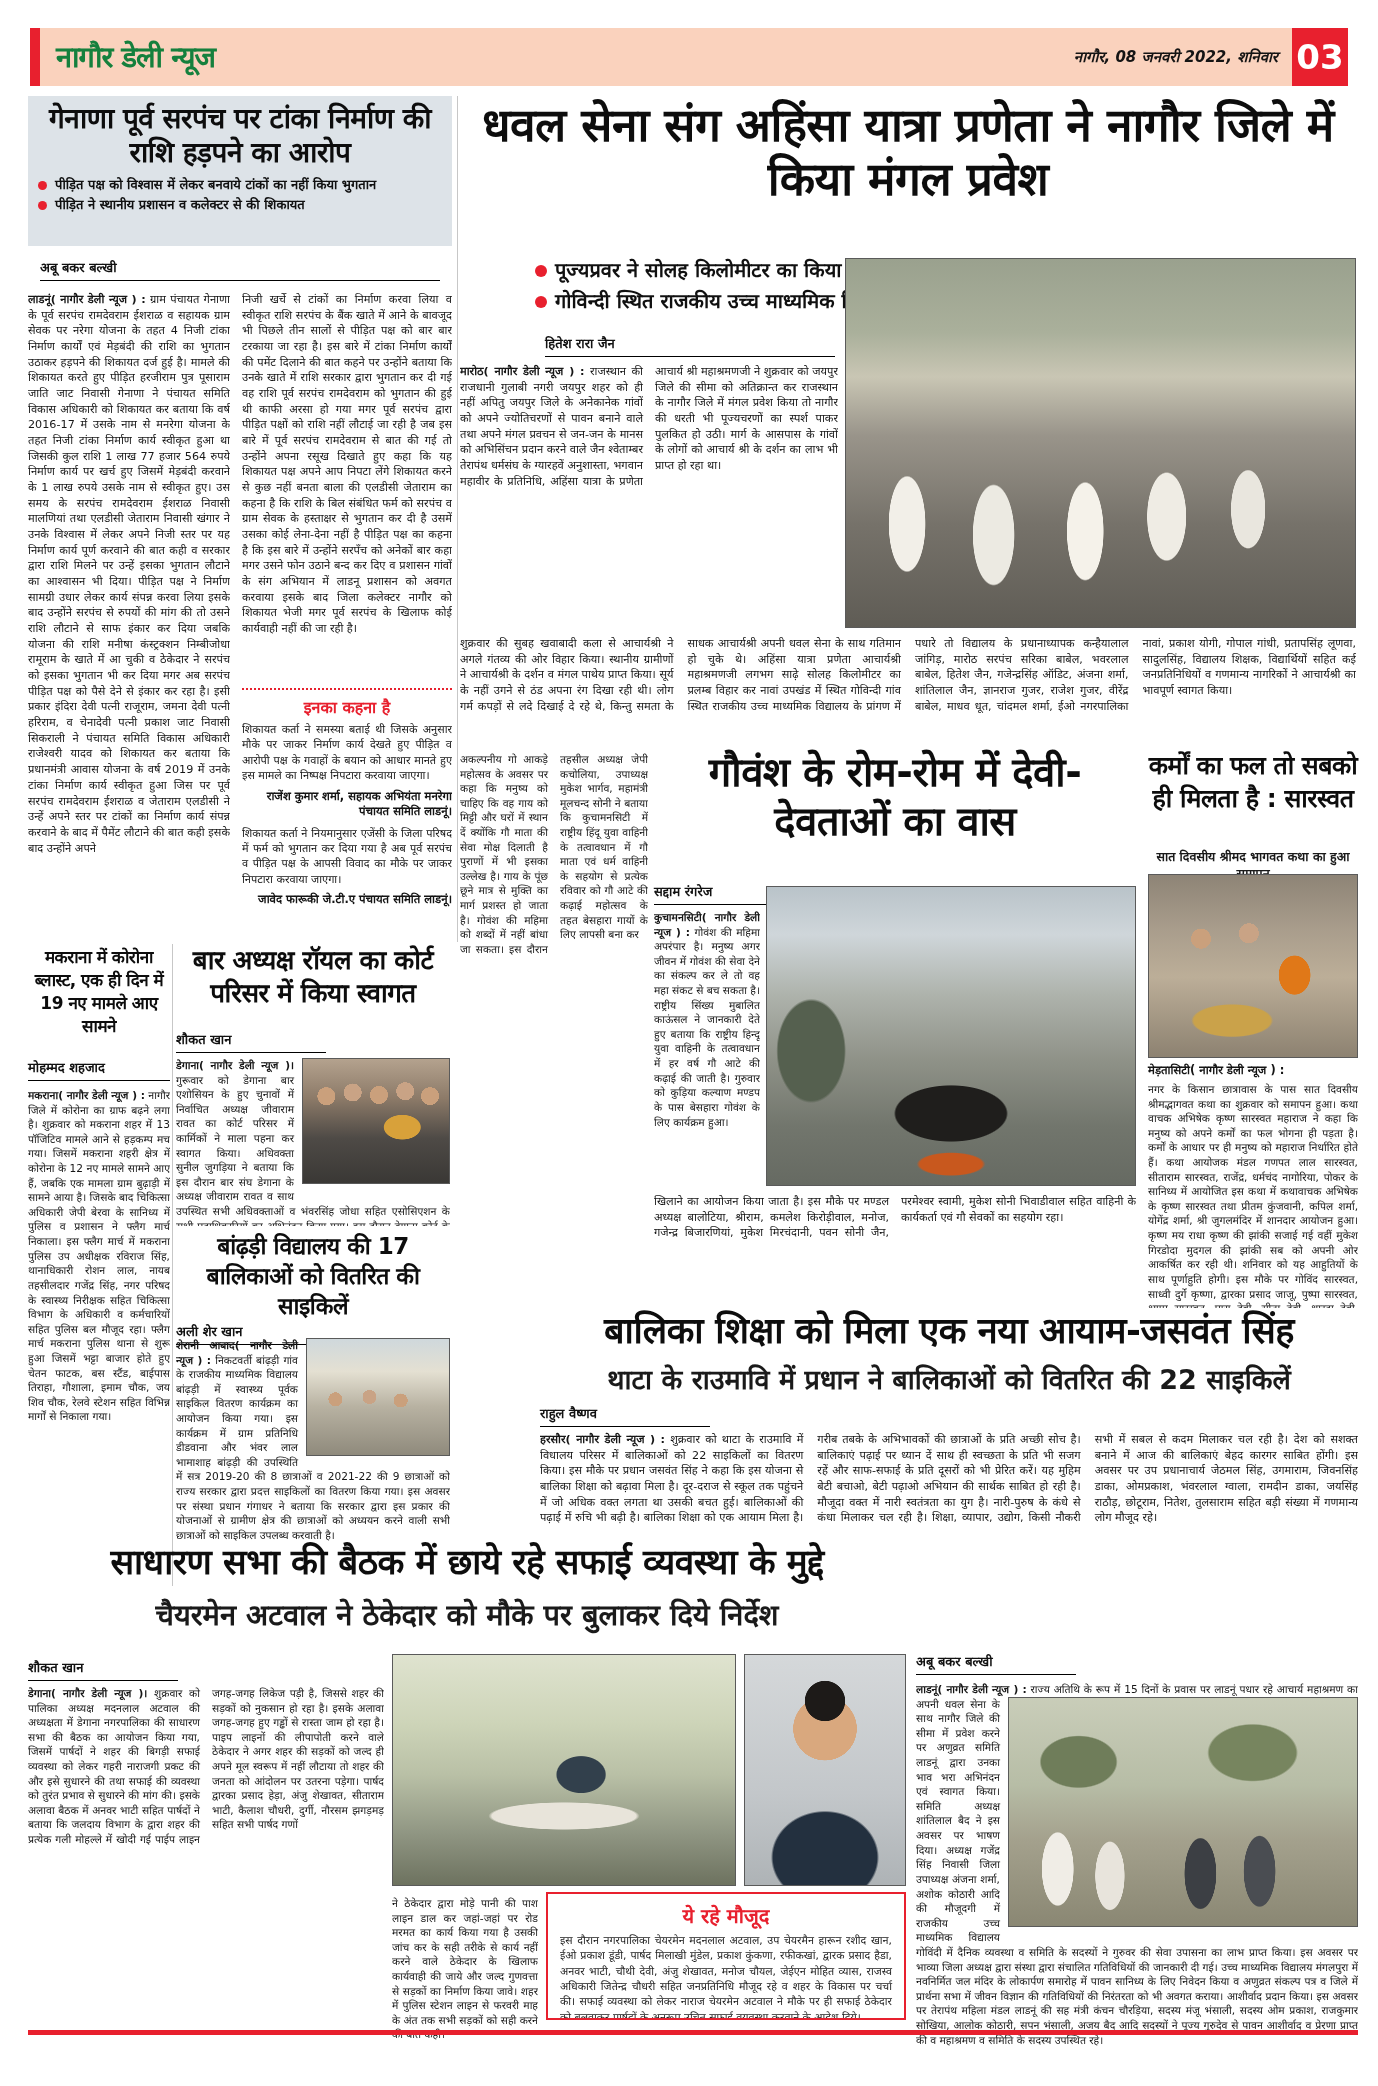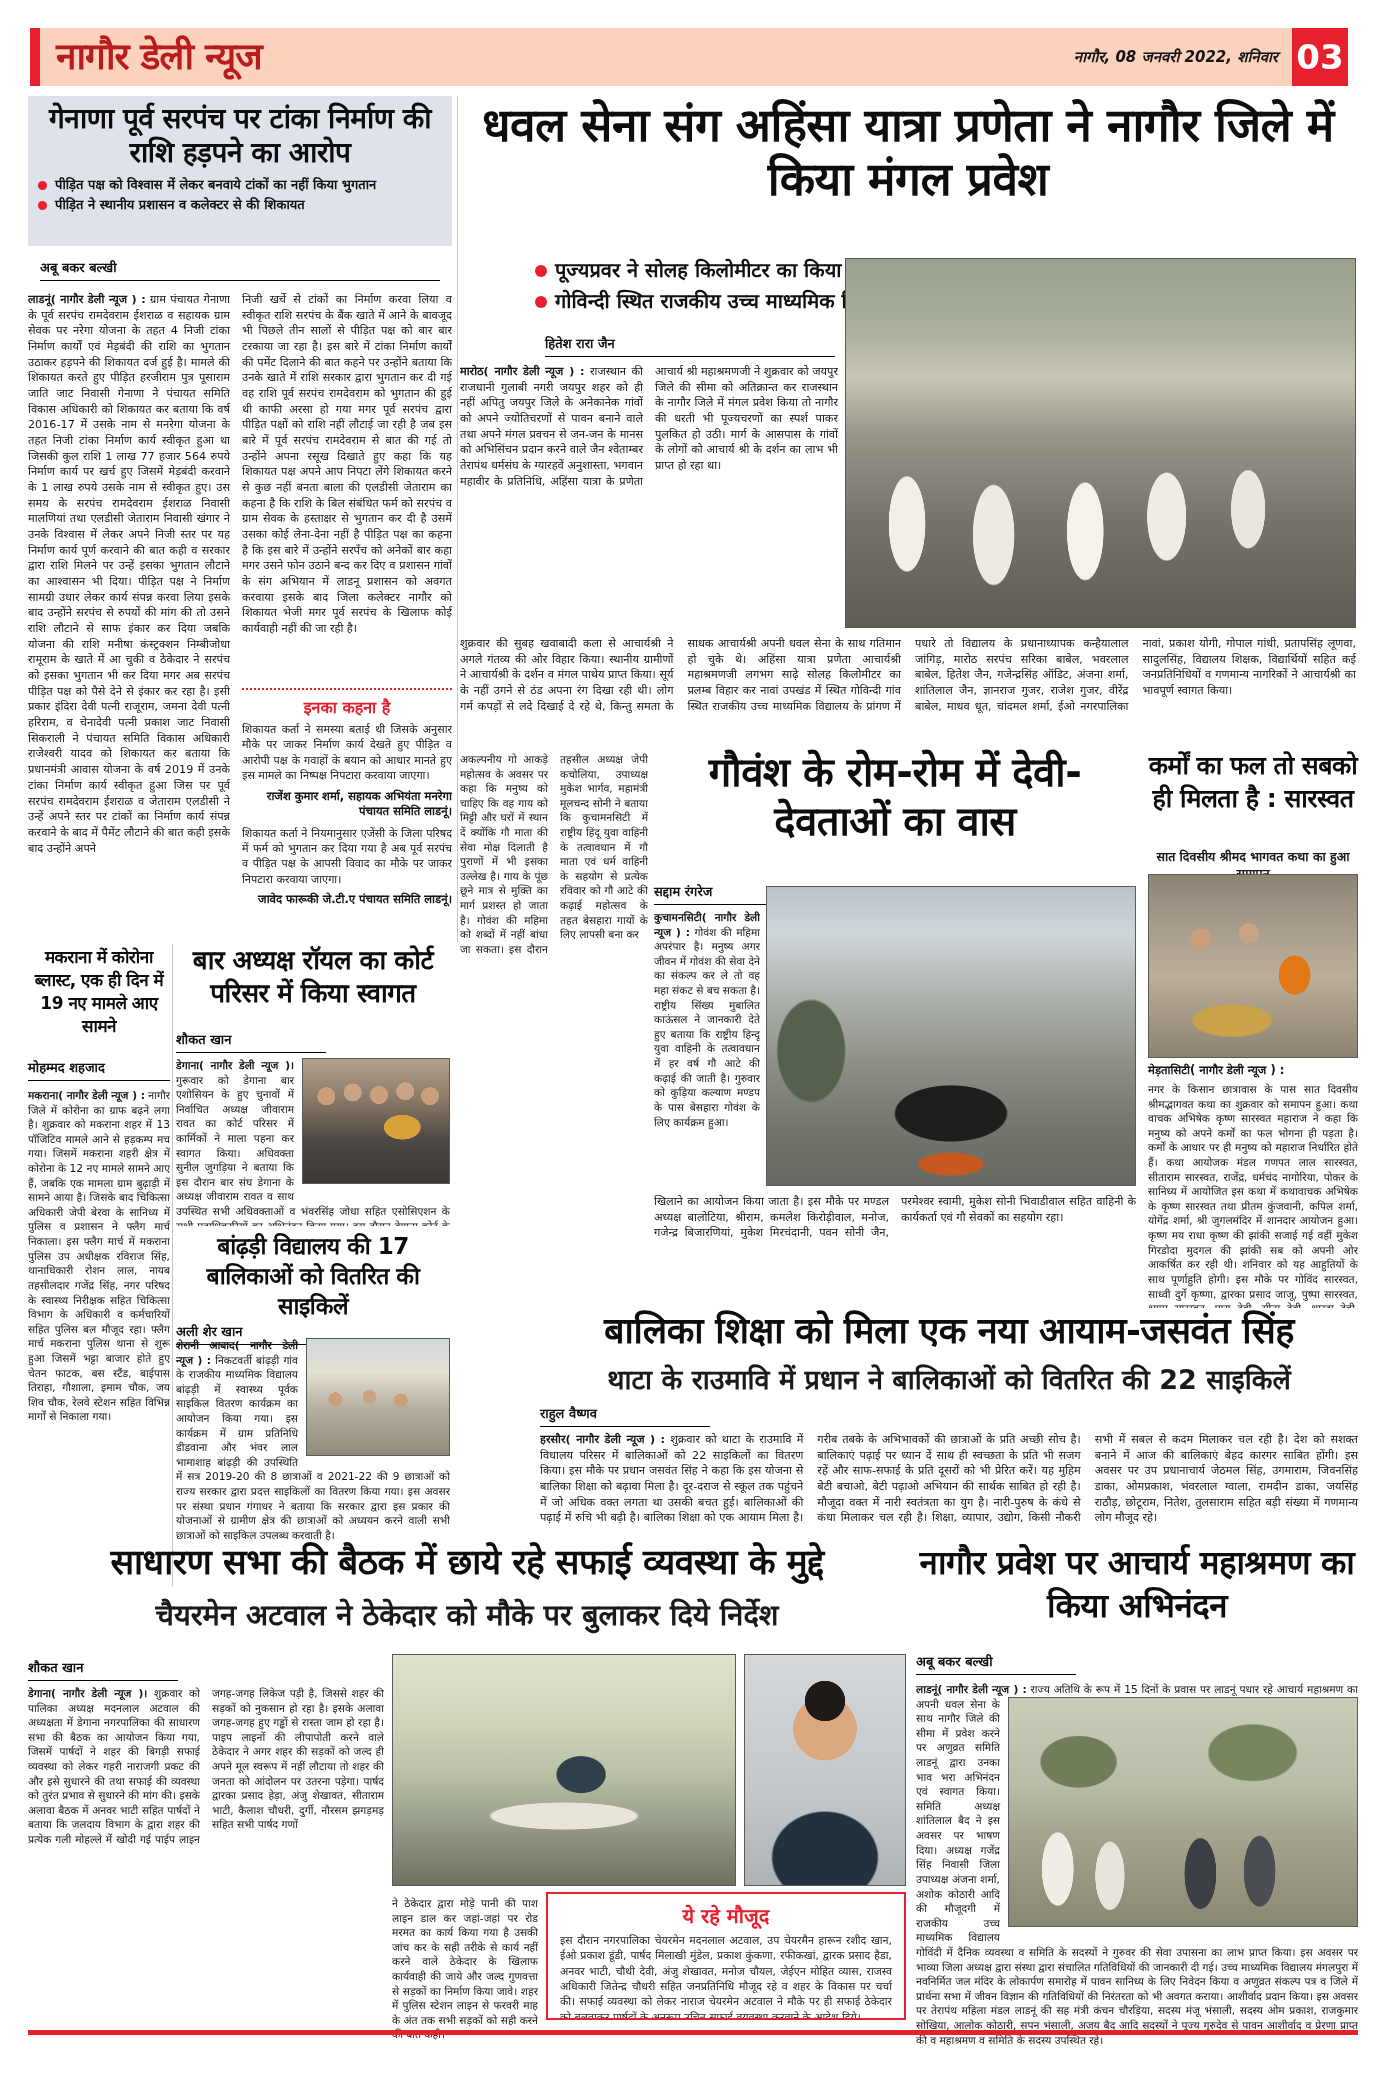--- a/index.html
+++ b/index.html
@@ -3,21 +3,21 @@
 <meta charset="utf-8">
 <style>
   html,body{margin:0;padding:0;background:#ffffff;}
   .page{position:relative;width:1378px;height:2086px;background:#ffffff;overflow:hidden;
         font-family:"DejaVu Sans","Liberation Sans",sans-serif;color:#141414;}
   .abs{position:absolute;box-sizing:border-box;}
 
   
   .mast{background:#fad2bd;}
   .mast-strip{background:#e8202e;}
-  .mast-title{font-size:37px;font-weight:800;letter-spacing:-1px;color:#b91c1c;line-height:58px;}
+  .mast-title{font-size:29px;font-weight:800;letter-spacing:-1px;color:#15803d;line-height:58px;}
   .mast-date{font-size:15px;font-weight:700;color:#141414;line-height:58px;text-align:right;}
   .mast-page{background:#e8202e;color:#ffffff;font-size:34px;font-weight:800;text-align:center;line-height:58px;}
 
   
   .hl{font-weight:800;text-align:center;color:#0d0d0d;letter-spacing:-.5px;}
   .subhl{font-weight:700;text-align:center;color:#1a1a1a;}
   .byline{font-weight:700;font-size:13px;color:#111;border-bottom:1.5px solid #000;padding-bottom:4px;}
   .body-txt{font-size:11.2px;line-height:1.4;text-align:justify;color:#161616;overflow:hidden;}
   .body-sm{font-size:10.6px;line-height:1.38;}
   .cols-2{column-count:2;column-gap:12px;}
@@ -218,21 +218,20 @@
   <div class="abs ph ph-meeting" style="left:392px;top:1654px;width:344px;height:232px;"></div>
   <div class="abs ph ph-portrait" style="left:744px;top:1654px;width:162px;height:232px;"></div>
   <div class="abs body-txt body-sm" style="left:392px;top:1896px;width:146px;height:160px;">
     <span>ने ठेकेदार द्वारा मोड़े पानी की पाश लाइन डाल कर जहां-जहां पर रोड मरमत का कार्य किया गया है उसकी जांच कर के सही तरीके से कार्य नहीं करने वाले ठेकेदार के खिलाफ कार्यवाही की जाये और जल्द गुणवत्ता से सड़कों का निर्माण किया जावे। शहर में पुलिस स्टेशन लाइन से फरवरी माह के अंत तक सभी सड़कों को सही करने की बात कही।</span>
   </div>
   <div class="abs yebox" style="left:546px;top:1892px;width:360px;height:128px;">
     <div class="yebox-title">ये रहे मौजूद</div>
     <div class="yebox-body">इस दौरान नगरपालिका चेयरमेन मदनलाल अटवाल, उप चेयरमैन हारून रशीद खान, ईओ प्रकाश डूंडी, पार्षद मिलाखी मुंडेल, प्रकाश कुंकणा, रफीकखां, द्वारक प्रसाद हैडा, अनवर भाटी, चौथी देवी, अंजु शेखावत, मनोज चौयल, जेईएन मोहित व्यास, राजस्व अधिकारी जितेन्द्र चौधरी सहित जनप्रतिनिधि मौजूद रहे व शहर के विकास पर चर्चा की। सफाई व्यवस्था को लेकर नाराज चेयरमेन अटवाल ने मौके पर ही सफाई ठेकेदार को बुलवाकर पार्षदों के अनुरूप उचित सफाई वयवस्था करवाने के आदेश दिये।</div>
   </div>
 
-  <div class="abs hl" style="left:916px;top:1542px;width:442px;height:104px;font-size:33px;line-height:1.3;">नागौर प्रवेश पर आचार्य महाश्रमण का किया अभिनंदन</div>
   <div class="abs byline" style="left:916px;top:1652px;width:160px;">अबू बकर बल्खी</div>
   <div class="abs body-txt body-sm" style="left:916px;top:1682px;width:442px;height:370px;">
     <b class="dl">लाडनूं( नागौर डेली न्यूज ) :</b>
     <span>राज्य अतिथि के रूप में 15 दिनों के प्रवास पर लाडनूं पधार रहे आचार्य महाश्रमण का अपनी</span>
     <span class="float-ph ph ph-field" style="width:348px;height:228px;display:block;"></span>
     <span>धवल सेना के साथ नागौर जिले की सीमा में प्रवेश करने पर अणुव्रत समिति लाडनूं द्वारा उनका भाव भरा अभिनंदन एवं स्वागत किया। समिति अध्यक्ष शांतिलाल बैद ने इस अवसर पर भाषण दिया। अध्यक्ष गजेंद्र सिंह निवासी जिला उपाध्यक्ष अंजना शर्मा, अशोक कोठारी आदि की मौजूदगी में राजकीय उच्च माध्यमिक विद्यालय गोविंदी में दैनिक व्यवस्था व समिति के सदस्यों ने गुरुवर की सेवा उपासना का लाभ प्राप्त किया। इस अवसर पर भाव्या जिला अध्यक्ष द्वारा संस्था द्वारा संचालित गतिविधियों की जानकारी दी गई। उच्च माध्यमिक विद्यालय मंगलपुरा में नवनिर्मित जल मंदिर के लोकार्पण समारोह में पावन सानिध्य के लिए निवेदन किया व अणुव्रत संकल्प पत्र व जिले में प्रार्थना सभा में जीवन विज्ञान की गतिविधियों की निरंतरता को भी अवगत कराया। आशीर्वाद प्रदान किया। इस अवसर पर तेरापंथ महिला मंडल लाडनूं की सह मंत्री कंचन चौरड़िया, सदस्य मंजू भंसाली, सदस्य ओम प्रकाश, राजकुमार सोखिया, आलोक कोठारी, सपन भंसाली, अजय बैद आदि सदस्यों ने पूज्य गुरुदेव से पावन आशीर्वाद व प्रेरणा प्राप्त की व महाश्रमण व समिति के सदस्य उपस्थित रहे।</span>
   </div>
 
   <div class="abs rule-red" style="left:28px;top:2030px;width:1330px;height:5px;"></div>
 

